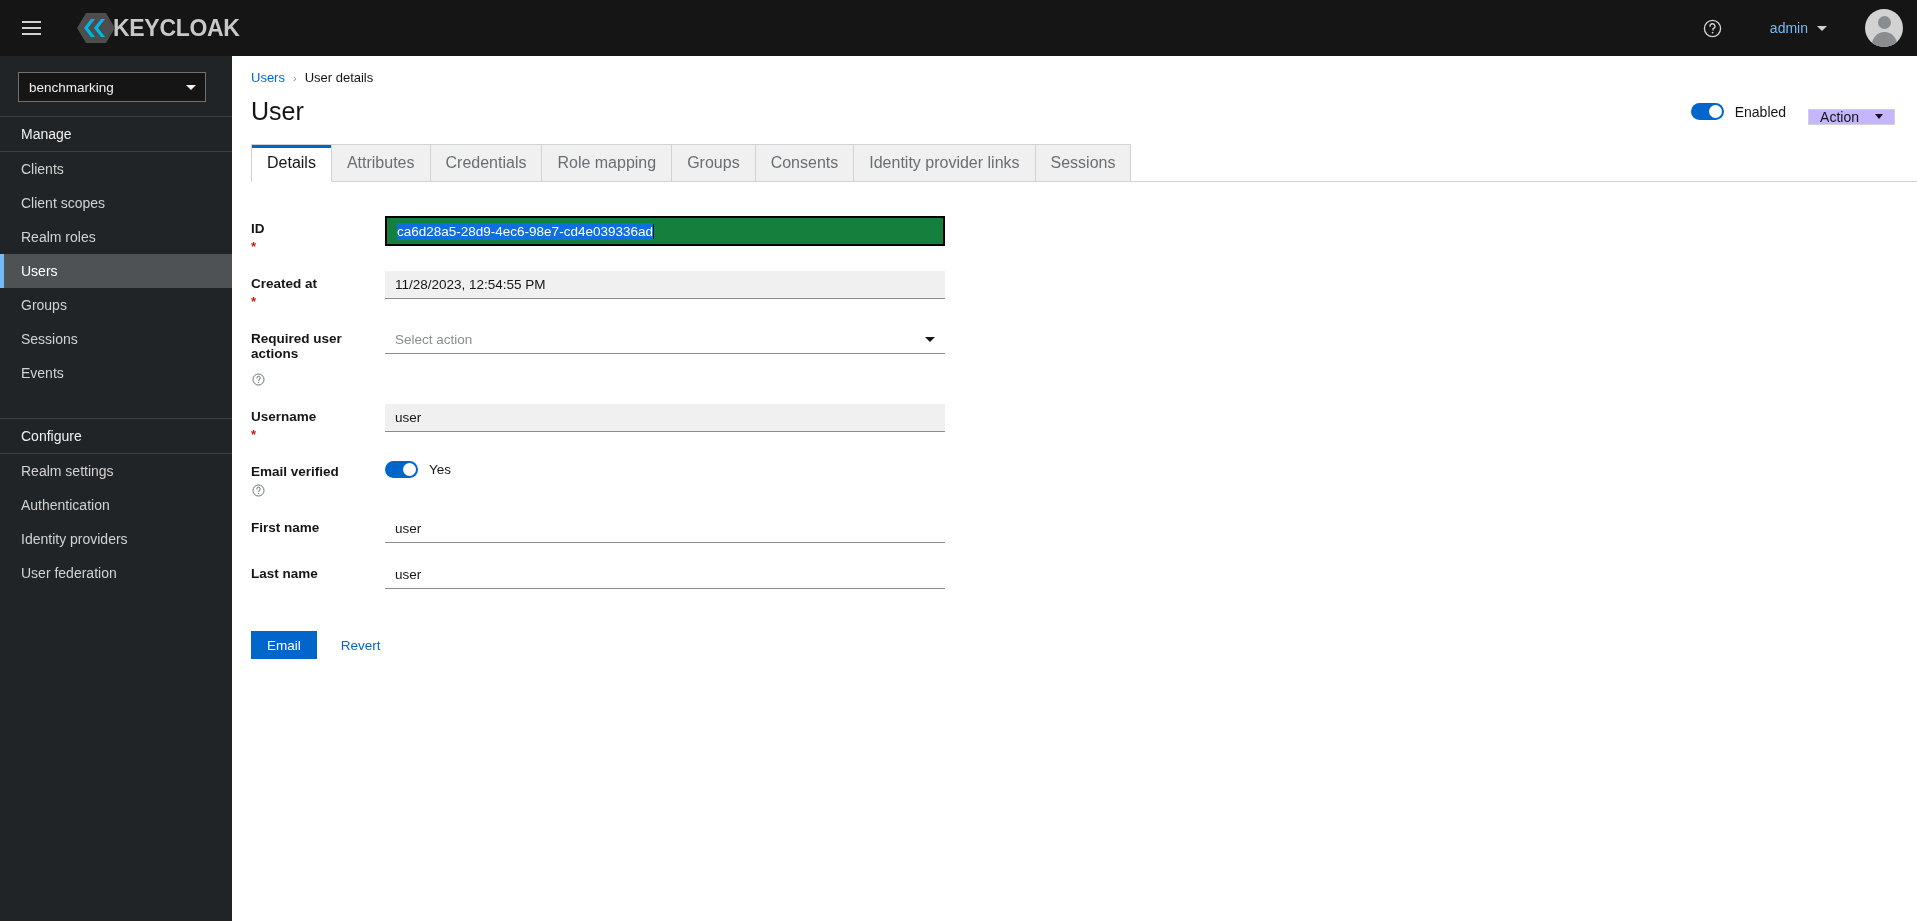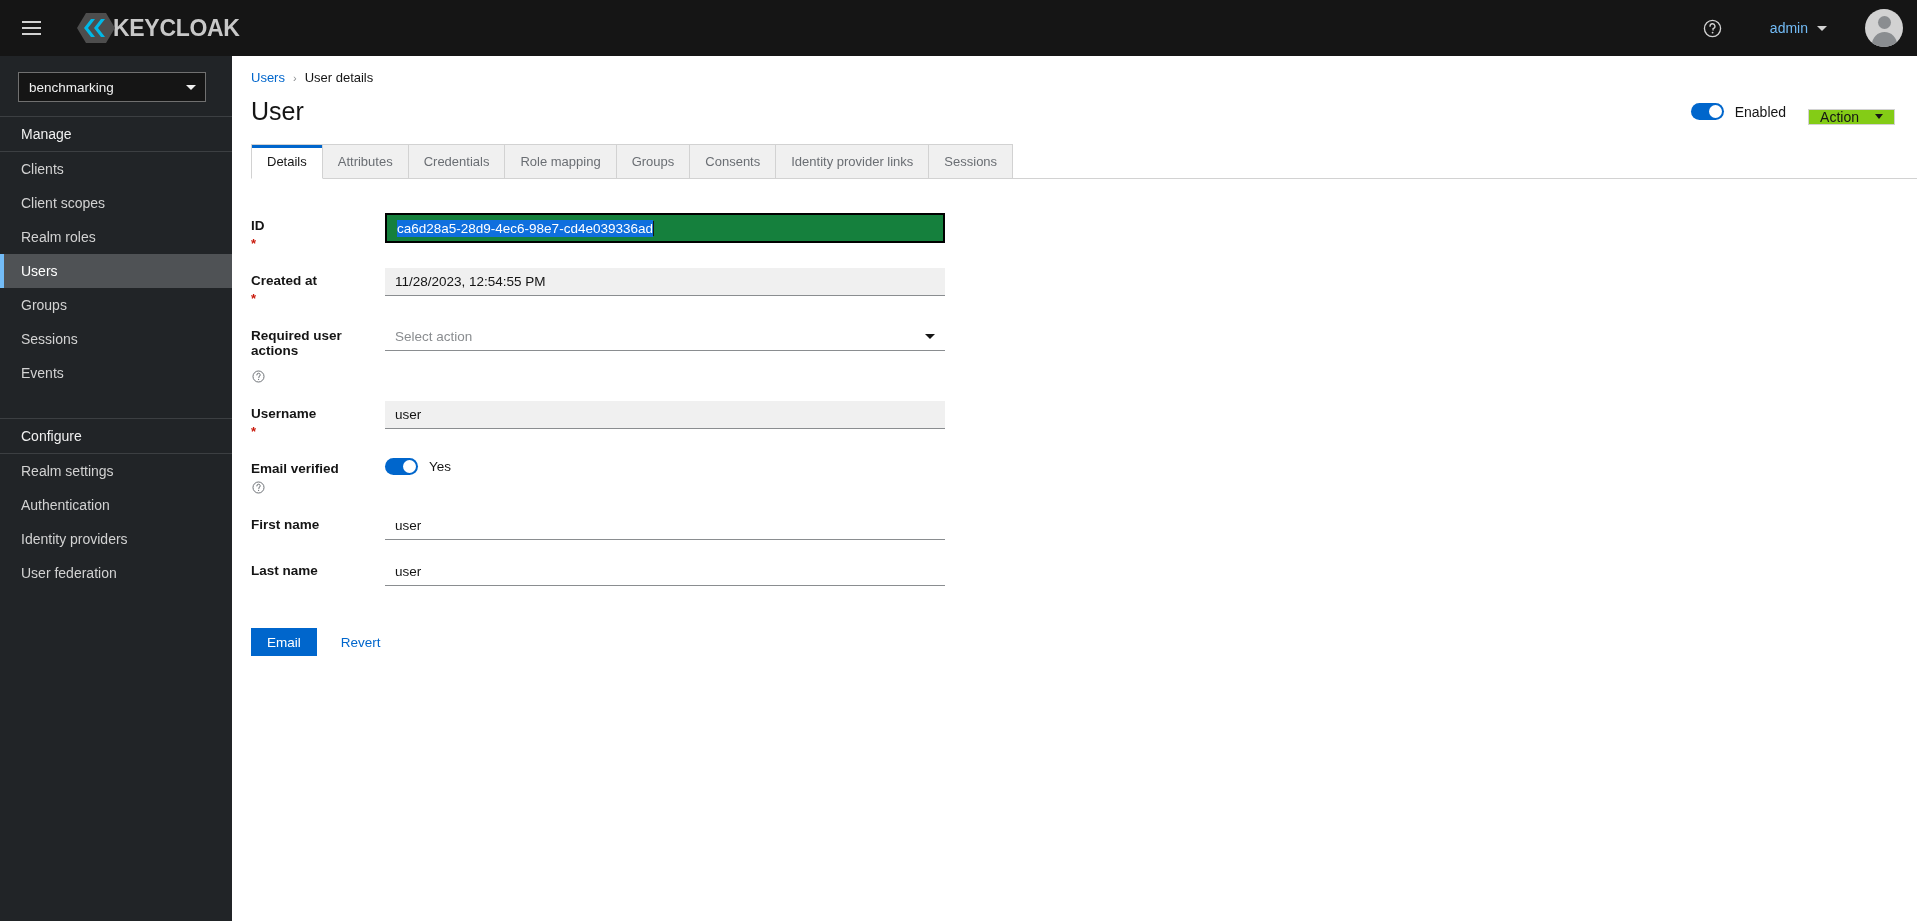--- a/index.html
+++ b/index.html
@@ -112,39 +112,39 @@
   .switch {
     width: 33px; height: 17px; border-radius: 9px; background: #06c;
     position: relative; cursor: pointer;
   }
   .switch .knob {
     position: absolute; width: 13px; height: 13px; border-radius: 50%;
     background: #fff; top: 2px; right: 2px;
   }
   .switch-label { font-size: 14px; color: #151515; }
   .action-btn {
-    border: 1px solid #d2d2d2; background: #84cc16; height: 16px;
+    border: 1px solid #d2d2d2; background: #c4b5fd; height: 16px;
     padding: 0 11px; display: flex; align-items: center; gap: 16px;
     font-size: 14px; color: #151515; cursor: pointer; margin-top: 10px;
   }
   .action-caret {
     width: 0; height: 0; border-left: 4.5px solid transparent;
     border-right: 4.5px solid transparent; border-top: 5px solid #151515;
   }
 
   
   .tabs {
     display: flex; margin: 18px 0 0 19px; position: relative;
   }
   .tabs::after {
     content: ""; position: absolute; left: 0; right: -1685px; bottom: 0;
     height: 1px; background: #d2d2d2;
   }
   .tab {
-    padding: 9px 15px; font-size: 13px; color: #6a6e73; cursor: pointer;
+    padding: 9px 15px; font-size: 16px; color: #6a6e73; cursor: pointer;
     background: #f0f0f0; border: 1px solid #d2d2d2; border-left: none;
     position: relative; z-index: 1;
   }
   .tab:first-child { border-left: 1px solid #d2d2d2; }
   .tab.active {
     background: #fff; color: #151515; border-bottom: 1px solid #fff;
     box-shadow: inset 0 3px 0 0 #06c;
   }
 
   

